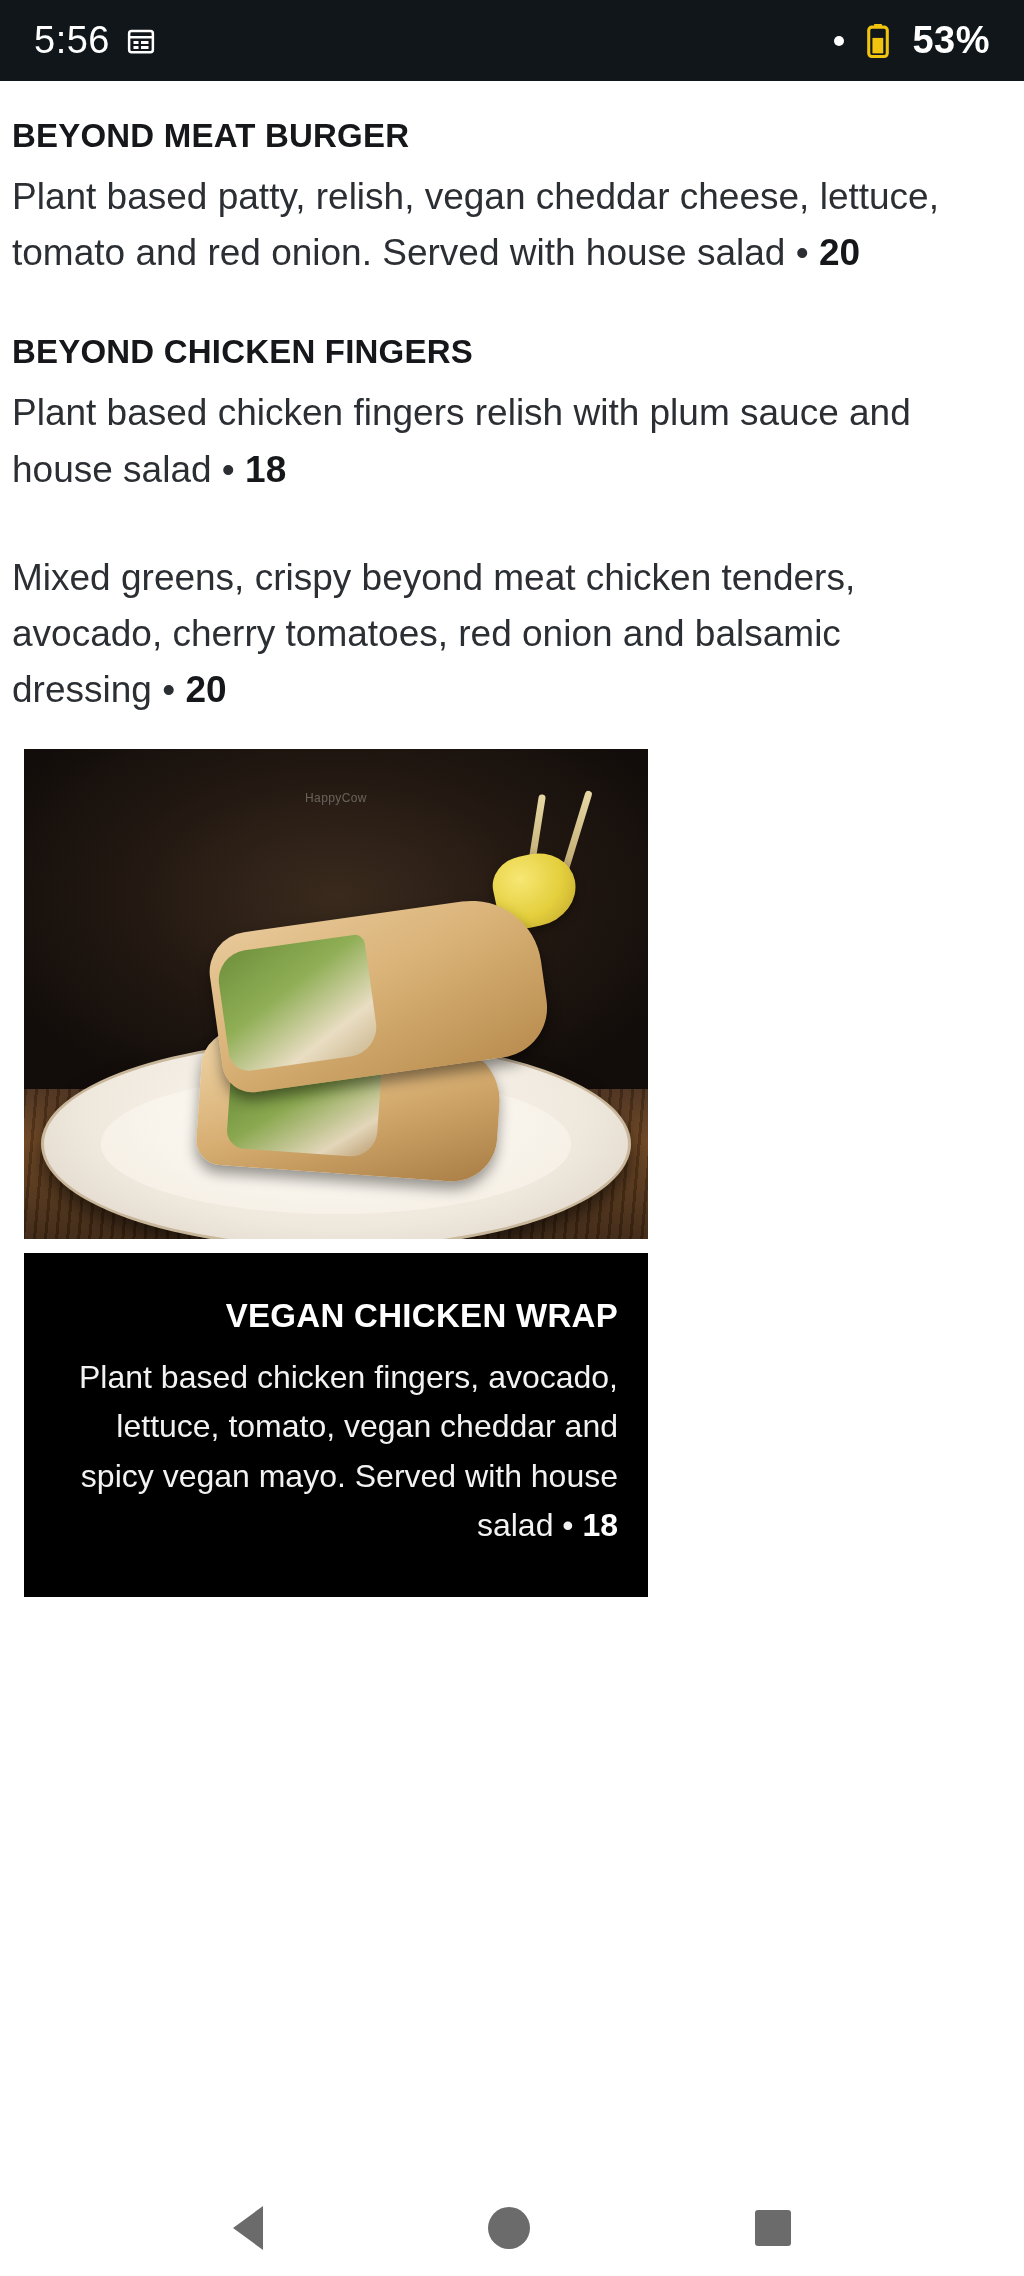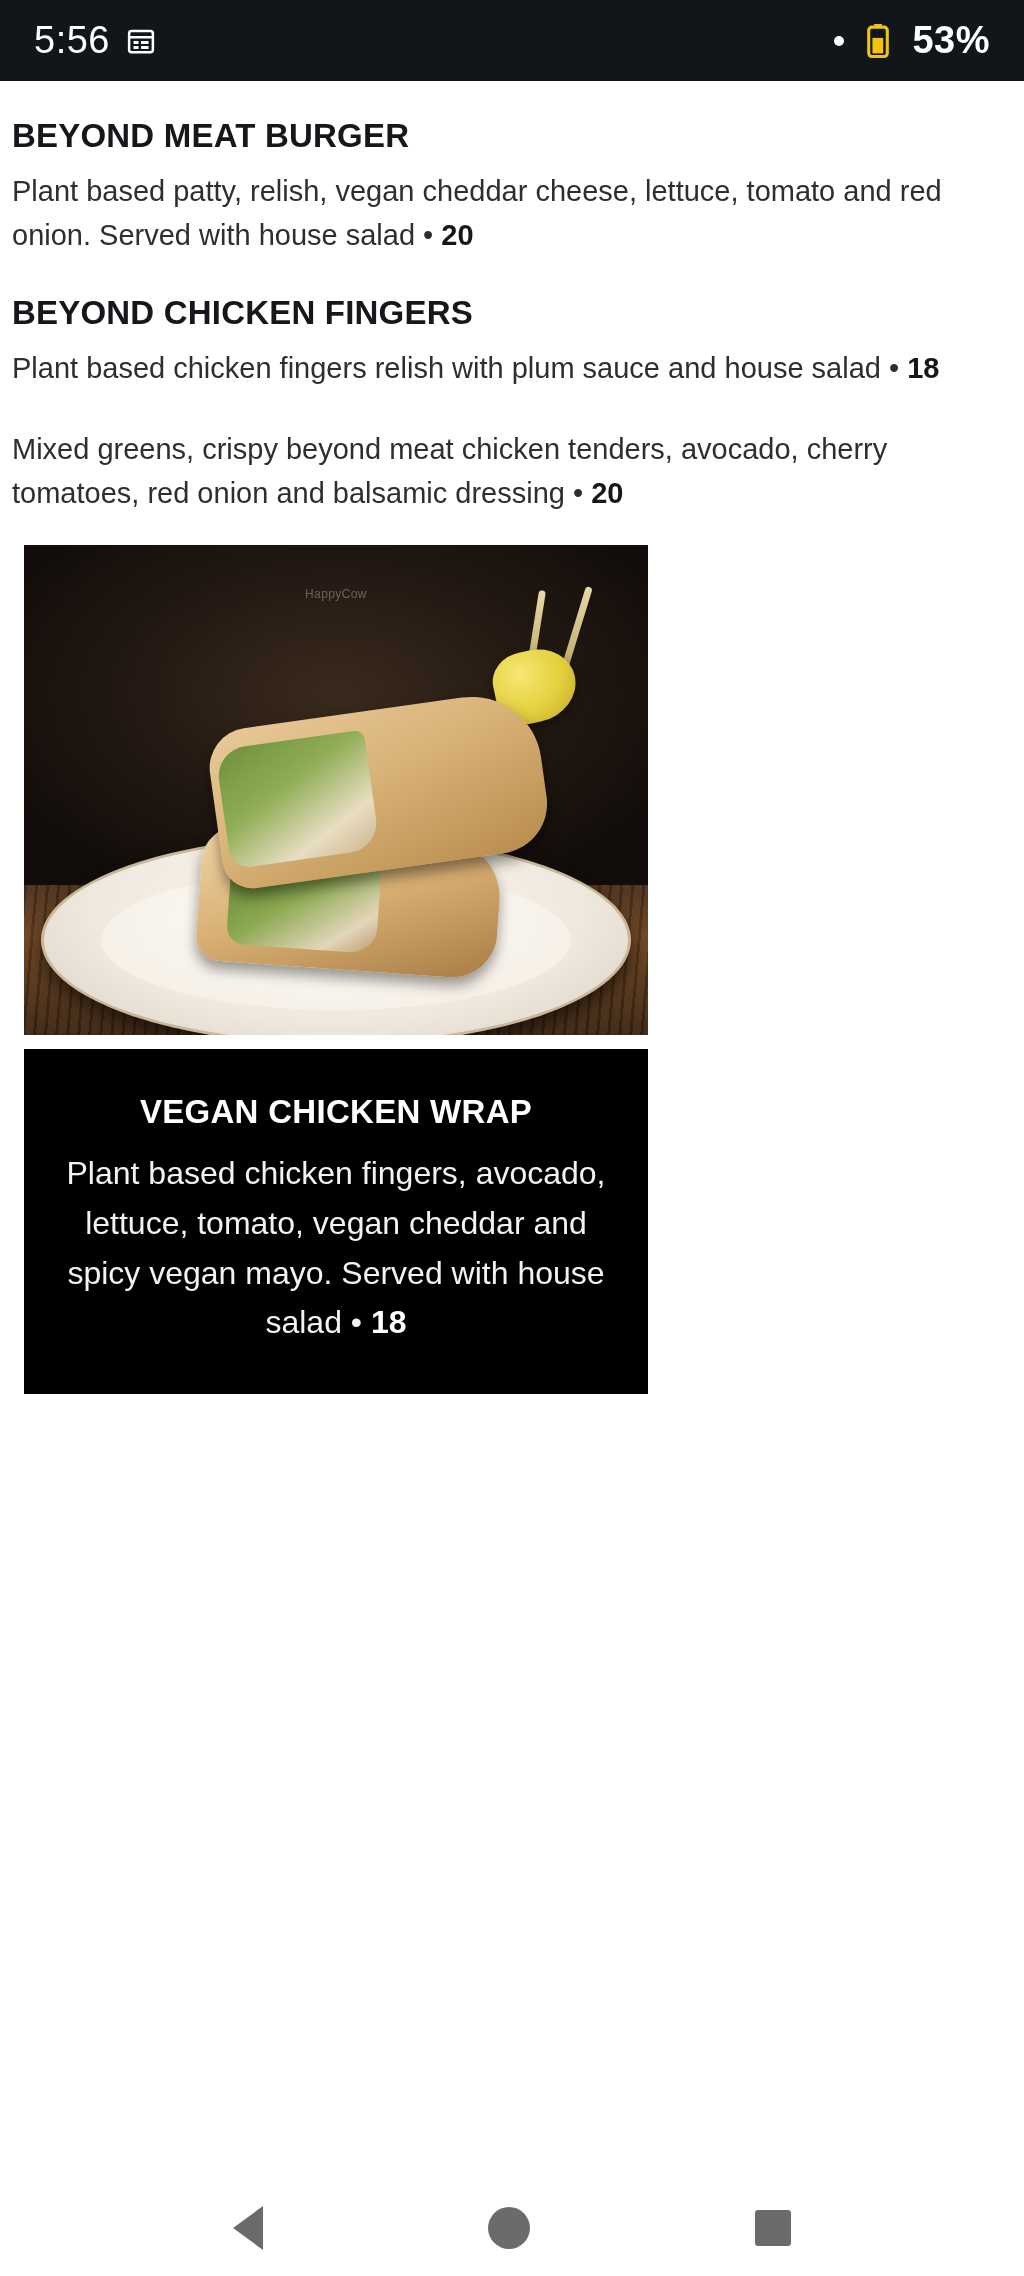--- a/index.html
+++ b/index.html
@@ -67,31 +67,31 @@
 
   
   .content {
     flex: 1 1 auto;
     background: #ffffff;
     padding: 0 12px;
     overflow: hidden;
   }
 
   .menu-item { margin-top: 0; }
-  .menu-item + .menu-item { margin-top: 37px; }
+  .menu-item + .menu-item { margin-top: 52px; }
   .item-title {
     font-size: 33px;
     font-weight: 700;
     letter-spacing: 0.2px;
     color: #15171a;
     margin-bottom: 14px;
     text-transform: uppercase;
   }
   .item-desc {
-    font-size: 29px;
+    font-size: 37px;
     line-height: 1.52;
     color: #2b2f33;
     font-weight: 400;
     max-width: 960px;
   }
   .item-desc .price {
     font-weight: 700;
     color: #15171a;
   }
   .first-item { padding-top: 36px; }
@@ -208,21 +208,21 @@
   }
 
   
   .caption-block {
     margin-top: 14px;
     margin-left: 12px;
     width: 624px;
     background: #000000;
     color: #ffffff;
     padding: 44px 30px 46px;
-    text-align: center;
+    text-align: right;
   }
   .caption-title {
     font-size: 33px;
     font-weight: 700;
     letter-spacing: 0.3px;
     margin-bottom: 18px;
     text-transform: uppercase;
   }
   .caption-desc {
     font-size: 32px;

